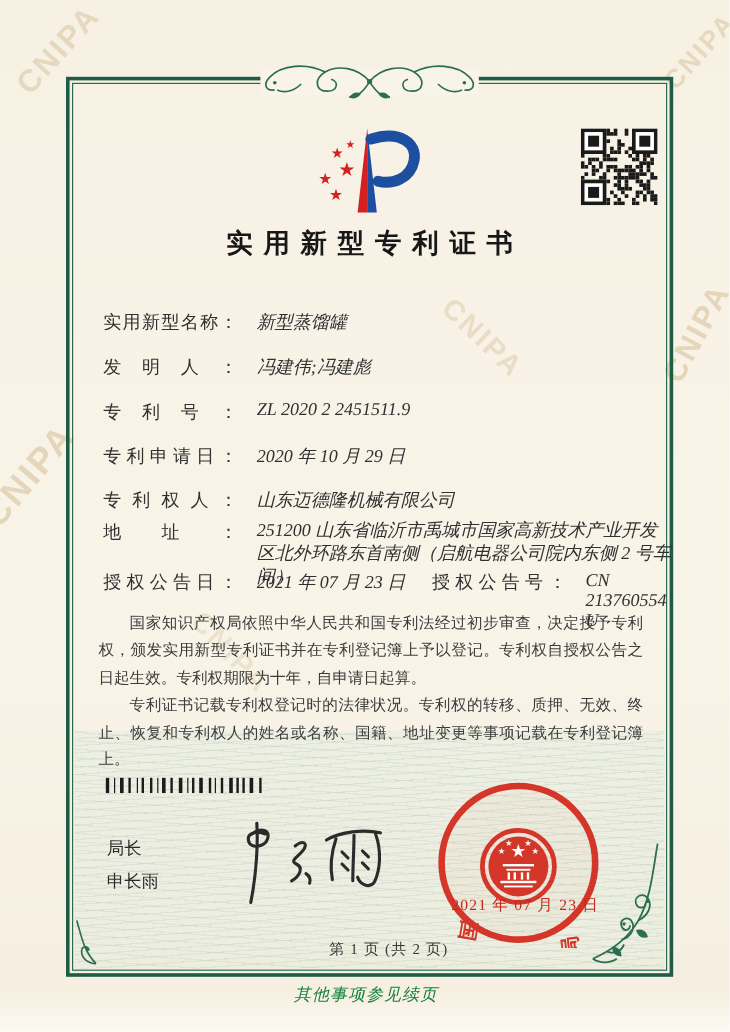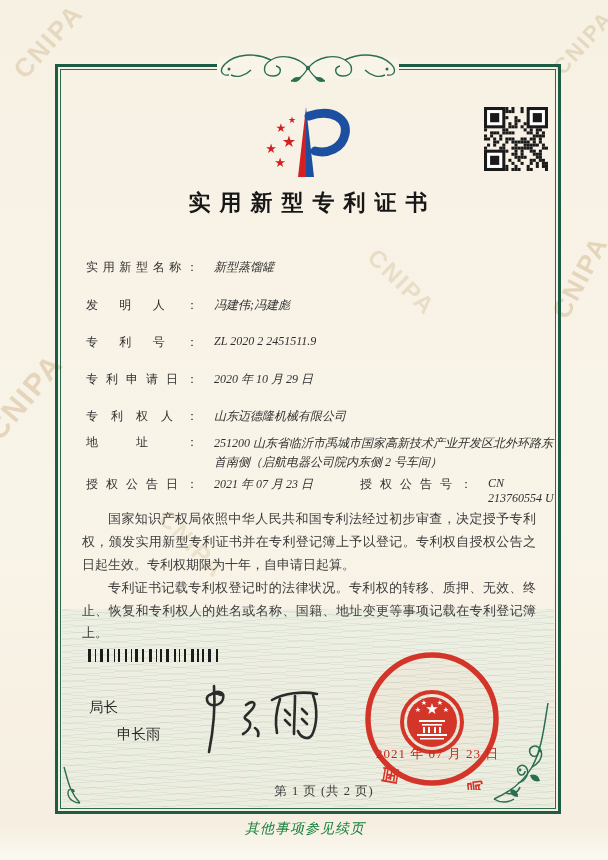--- a/index.html
+++ b/index.html
@@ -30,35 +30,35 @@
   .corner-br{position:absolute;right:2px;bottom:2px;z-index:1;}
   .corner-bl{position:absolute;left:2px;bottom:2px;z-index:1;}
 
   .abs{position:absolute;z-index:3;}
   .certno{left:24px;top:40px;font-size:13.5px;letter-spacing:2px;color:#3a3a3a;}
   .logo{left:190px;top:34px;}
   .qr{left:426px;top:40px;width:64px;height:64px;}
   .title{left:0;top:121px;width:100%;text-align:center;font-size:22px;font-weight:bold;
          letter-spacing:9px;color:#171717;text-indent:9px;}
 
-  .frow{left:28px;font-size:12px;display:flex;align-items:flex-start;color:#303030;}
+  .frow{left:28px;font-size:15px;display:flex;align-items:flex-start;color:#303030;}
   .flabel{display:inline-block;width:112px;text-align:justify;text-align-last:justify;flex:none;}
   .fval{margin-left:16px;font-style:italic;}
   .fval.addr{width:346px;line-height:19px;}
   .r1{top:192px;} .r2{top:230px;} .r3{top:267px;} .r4{top:304px;} .r5{top:341px;}
   .r6{top:367px;} .r7{top:409px;}
   .fval.d1{flex:none;width:146px;}
 
   .paras{left:24px;top:441px;width:454px;font-size:13px;line-height:1.76;
          text-align:justify;color:#3c3c3c;}
   .paras p{margin:0;text-indent:2em;}
 
   .barcode{left:30px;top:581px;width:154px;height:13px;}
   .signer{left:31px;font-size:14.5px;font-family:"Liberation Sans","DejaVu Sans",sans-serif;color:#2d2d2d;}
-  .st{top:631px;} .sn{top:658px;margin-left:28px;}
+  .st{top:631px;} .sn{top:658px;}
   .signature{left:122px;top:616px;}
   .seal{left:303px;top:581px;}
   .sealdate{left:318px;top:678px;width:130px;font-size:13px;color:#c3281d;letter-spacing:1px;
             white-space:nowrap;z-index:4;}
   .pageinfo{left:0;top:716px;width:100%;text-align:center;font-size:12.5px;color:#3a3a3a;letter-spacing:1px;padding-left:16px;}
 
   .note{position:absolute;left:55px;top:820px;width:500px;text-align:center;font-size:14px;
         font-style:italic;color:#15803d;z-index:2;letter-spacing:1px;}
 </style>
 </head>

